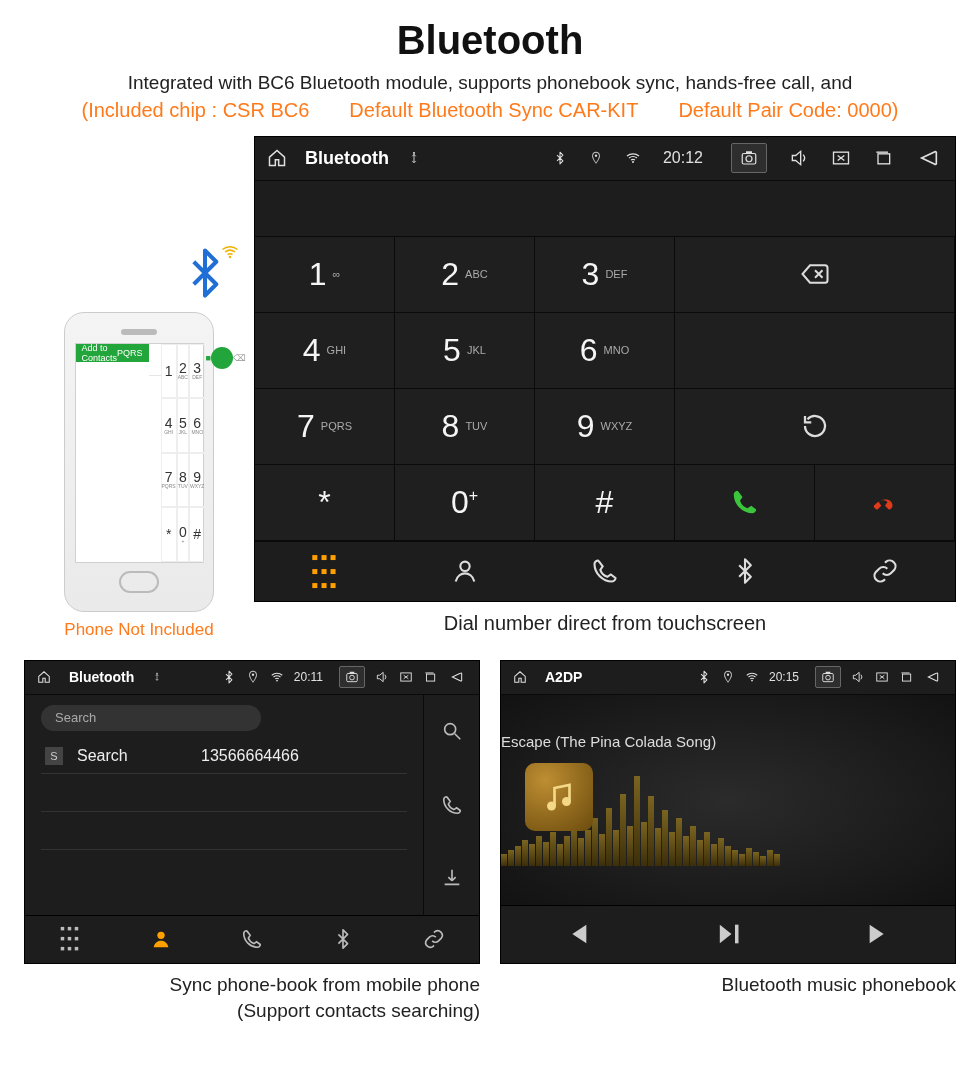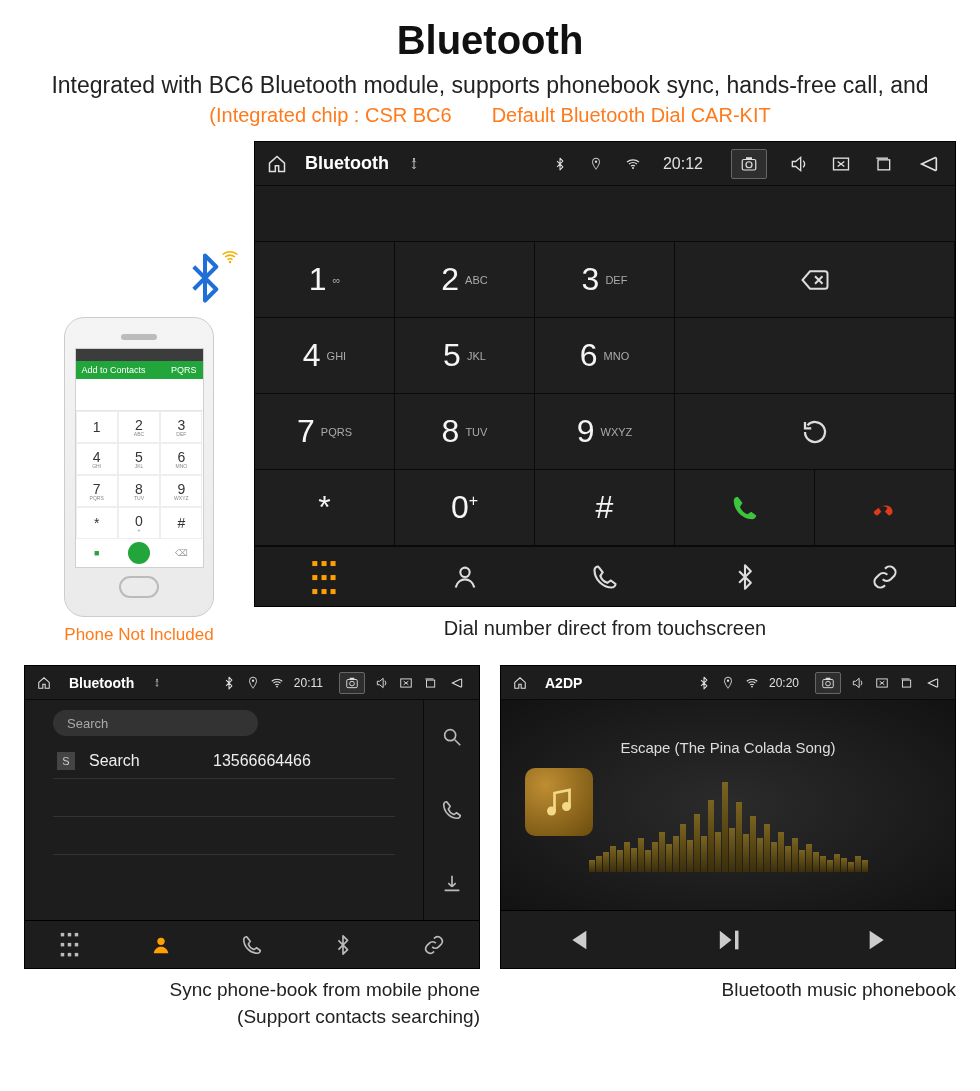--- a/index.html
+++ b/index.html
@@ -1,28 +1,28 @@
 <!DOCTYPE html>
 <html><head>
 <meta charset="utf-8">
 <style>
 *{box-sizing:border-box;margin:0;padding:0;font-family:Arial,Helvetica,sans-serif;}
 body{width:980px;min-height:1091px;background:#fff;}
 .page{padding:18px 24px 10px 24px;}
 h1{font-size:40px;font-weight:700;text-align:center;color:#111;margin-bottom:6px;}
-.subtitle{font-size:23px;color:#222;text-align:center;line-height:1.45;margin-bottom:2px;}
+.subtitle{font-size:19px;color:#222;text-align:center;line-height:1.45;margin-bottom:2px;}
 .orange{color:#ff7a1a;font-size:20px;text-align:center;display:flex;justify-content:center;gap:40px;margin-bottom:14px;}
 .row1{display:flex;align-items:flex-start;}
 .phone-col{width:230px;display:flex;flex-direction:column;align-items:center;padding-top:110px;}
 .phone-col .caption{color:#ff7a1a;font-size:17px;margin-top:8px;text-align:center;}
 .bt-icon-big{position:relative;margin-bottom:8px;align-self:flex-end;margin-right:22px;}
 .bt-svg{width:54px;height:54px;}
 .phone{width:150px;height:300px;border-radius:20px;background:linear-gradient(180deg,#f4f4f4,#eaeaea);border:1px solid #ccc;position:relative;display:flex;flex-direction:column;align-items:center;padding:16px 8px 8px 8px;}
 .phone .speaker{width:36px;height:6px;border-radius:3px;background:#bbb;margin-bottom:8px;}
-.phone .screen{width:129px;height:220px;background:#fff;border:1px solid #d0d0d0;display:flex;flex-direction:column;font-size:9px;}
+.phone .screen{width:129px;height:220px;background:#fff;border:1px solid #d0d0d0;display:flex;flex-direction:row;font-size:9px;}
 .phone .sbar{height:12px;background:#3c3c3c;}
 .phone .abar{height:18px;background:#22a53a;color:#fff;display:flex;align-items:center;padding:0 6px;font-size:9px;justify-content:space-between;}
 .phone .nfield{height:32px;display:flex;align-items:center;border-bottom:1px solid #e6e6e6;padding:0 6px;color:#888;font-size:8px;}
 .phone .kgrid{flex:1;display:grid;grid-template-columns:repeat(3,1fr);grid-auto-rows:1fr;}
 .phone .kcell{border:0.5px solid #eee;display:flex;flex-direction:column;align-items:center;justify-content:center;color:#333;font-size:14px;line-height:1;}
 .phone .kcell small{font-size:5px;color:#888;}
 .phone .kctrl{display:grid;grid-template-columns:repeat(3,1fr);height:28px;}
 .phone .kctrl div{display:flex;align-items:center;justify-content:center;}
 .phone .dialbtn{width:22px;height:22px;border-radius:50%;background:#22a53a;}
 .phone .home{width:40px;height:22px;border:2px solid #bbb;border-radius:14px;margin-top:8px;}
@@ -47,35 +47,35 @@
 .bcell{flex:1;display:flex;align-items:center;justify-content:center;color:#ddd;}
 .bcell svg{width:28px;height:28px;}
 .bcell.active{color:#ffa000;}
 .kp9{font-size:20px;letter-spacing:2px;line-height:0.7;}
 .caption2{font-size:20px;color:#222;text-align:center;margin-top:10px;}
 
 .row2{display:flex;gap:20px;margin-top:20px;}
 .panel{flex:1;display:flex;flex-direction:column;}
 .panel .device{background:#1d1d1d;border:1px solid #000;height:304px;display:flex;flex-direction:column;}
 .panel .pbody{flex:1;display:flex;}
-.contacts-main{flex:1;padding:10px 28px;}
+.contacts-main{flex:1;padding:10px 16px;}
 .search{height:26px;border-radius:14px;background:#333;color:#aaa;font-size:13px;padding:0 14px;display:flex;align-items:center;width:60%;}
 .clist{margin-top:8px;}
 .crow{display:flex;align-items:center;gap:14px;padding:8px 4px;border-bottom:1px solid #333;color:#eee;font-size:16px;}
 .crow .sq{width:18px;height:18px;background:#444;color:#ccc;font-size:11px;display:flex;align-items:center;justify-content:center;}
 .sidecol{width:56px;border-left:1px solid #0a0a0a;display:flex;flex-direction:column;}
 .sidecol .scell{flex:1;display:flex;align-items:center;justify-content:center;color:#bbb;}
 .sidecol .scell svg{width:22px;height:22px;}
 .panel .bbar2{height:48px;display:flex;border-top:1px solid #000;}
 .bbar2 .bc{flex:1;display:flex;align-items:center;justify-content:center;color:#bbb;}
 .bbar2 .bc.active{color:#ffa000;}
 .bbar2 .bc svg{width:22px;height:22px;}
 .pcapt{font-size:19px;text-align:right;color:#222;margin-top:8px;line-height:1.4;}
 
-.a2dp-body{flex:1;display:flex;flex-direction:column;align-items:center;justify-content:center;position:relative;}
+.a2dp-body{flex:1;display:flex;flex-direction:column;justify-content:center;position:relative;}
 .a2dp-song{color:#ddd;font-size:15px;margin-bottom:14px;}
 .a2dp-art{width:68px;height:68px;background:radial-gradient(circle at 30% 25%,#be8e32,#6b4b0d);border-radius:10px;position:absolute;left:24px;top:68px;display:flex;align-items:center;justify-content:center;}
 .a2dp-art svg{width:36px;height:36px;}
 .viz{display:flex;gap:1px;align-items:flex-end;height:90px;margin-top:12px;}
 .viz div{width:6px;background:linear-gradient(180deg,#7b6420,#3b2e0a);}
 .a2dp-ctrl{height:58px;display:flex;border-top:1px solid #000;}
 .a2dp-ctrl .ac{flex:1;display:flex;align-items:center;justify-content:center;color:#ccc;}
 .a2dp-ctrl .ac svg{width:30px;height:28px;}
 
 .topbar.small{height:34px;}
@@ -173,22 +173,23 @@
         <circle cx="7" cy="18" r="3" fill="currentColor"></circle>
         <circle cx="17" cy="15" r="3" fill="currentColor"></circle>
       </g>
   </defs>
 </svg>
 
 <div class="page">
   <h1>Bluetooth</h1>
   <p class="subtitle">Integrated with BC6 Bluetooth module, supports phonebook sync, hands-free call, and</p>
   <div class="orange">
-    <span>(Integrated chip : CSR BC6</span>
-    <span>Default Bluetooth Dial CAR-KIT</span>
+    <span>(Included chip : CSR BC6</span>
+    <span>Default Bluetooth Sync CAR-KIT</span>
+    <span>Default Pair Code: 0000)</span>
   </div>
 
   <div class="row1">
     <div class="phone-col">
       <div class="bt-icon-big">
         <svg class="bt-svg" viewBox="0 0 24 24" style="color:#1f6fd6">
             <use href="#i-bt"></use>
           </svg>
         <svg viewBox="0 0 24 24" style="color:#f2b200;width:20px;height:20px;position:absolute;right:-8px;top:-4px">
             <use href="#i-wifi"></use>
@@ -568,21 +569,21 @@
             <span class="tb-icon">
                 <svg viewBox="0 0 24 24">
                   <use href="#i-pin"></use>
                 </svg>
               </span>
             <span class="tb-icon">
                 <svg viewBox="0 0 24 24">
                   <use href="#i-wifi"></use>
                 </svg>
               </span>
-            <span class="tb-time">20:20</span>
+            <span class="tb-time">20:15</span>
             <span class="cambox">
                 <svg viewBox="0 0 24 24" style="width:14px;height:14px">
                   <use href="#i-cam"></use>
                 </svg>
               </span>
             <span class="tb-icon">
                 <svg viewBox="0 0 24 24">
                   <use href="#i-vol"></use>
                 </svg>
               </span>

